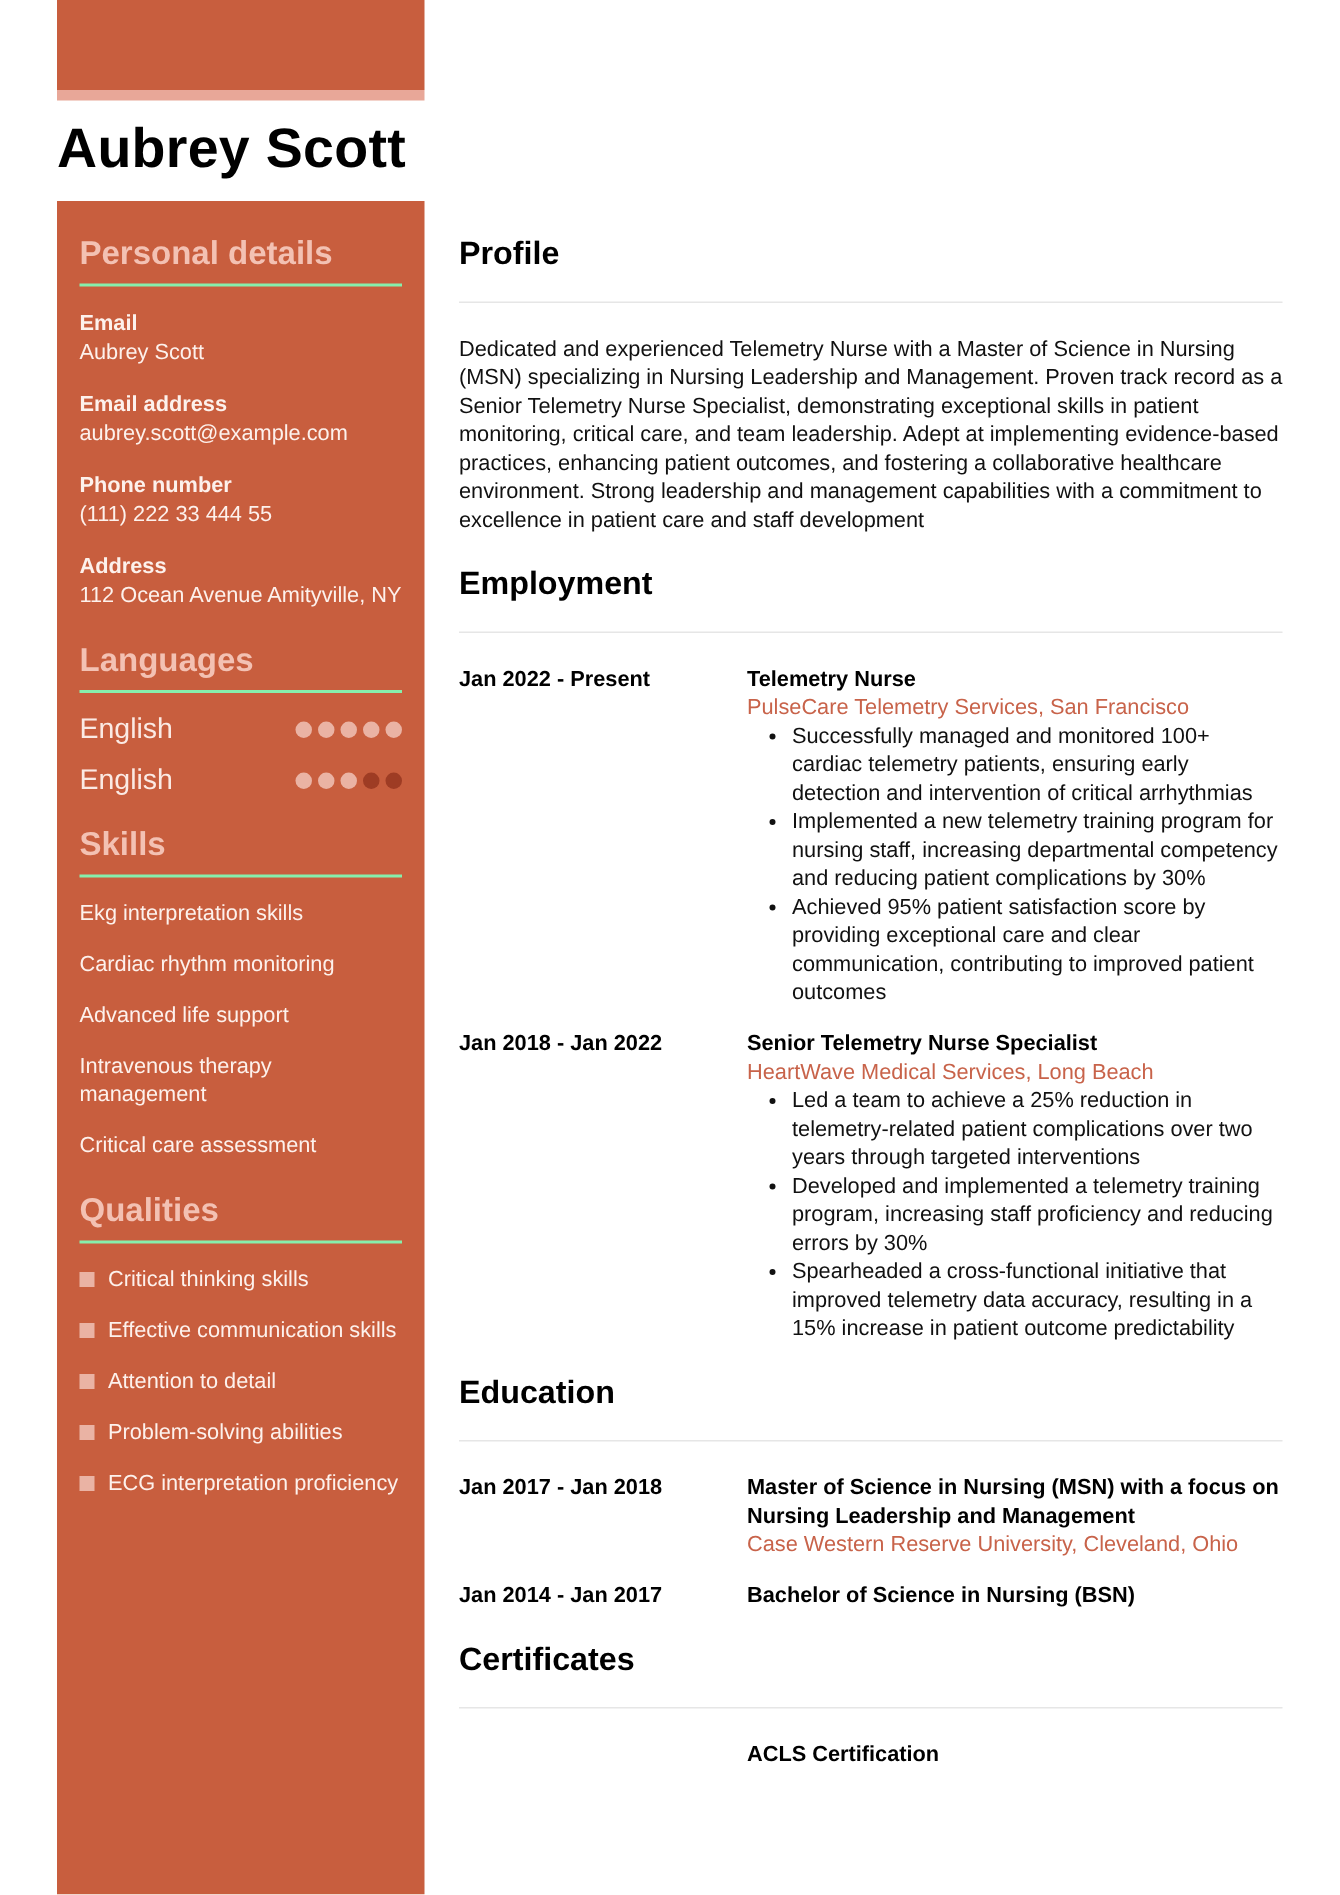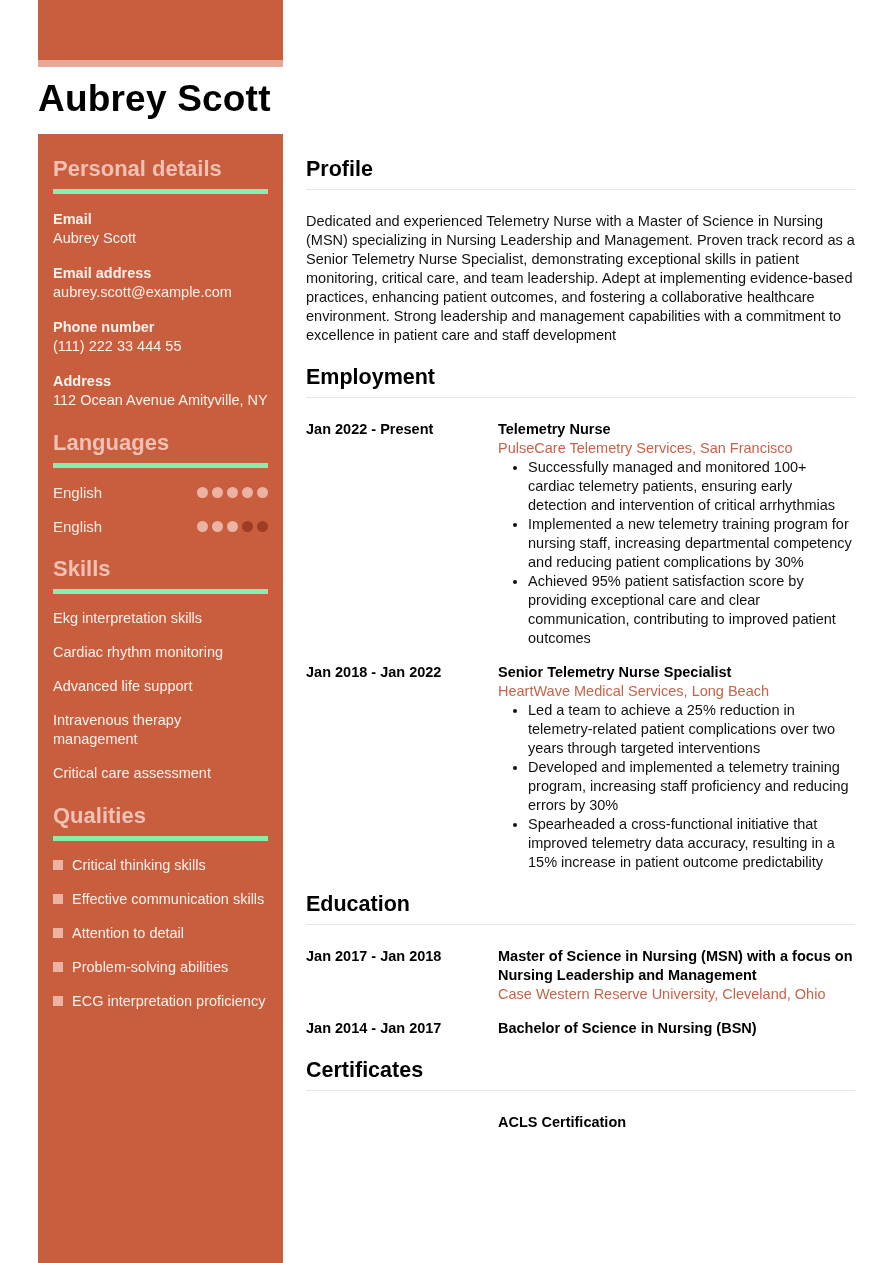--- a/index.html
+++ b/index.html
@@ -8,35 +8,35 @@
     font-family: "Liberation Sans", sans-serif; color: #111;
   }
   .top-band { position: absolute; left: 38px; top: 0; width: 245px; height: 60px; background: #c85e3e; }
   .top-stripe { position: absolute; left: 38px; top: 60px; width: 245px; height: 7px; background: #e8a798; }
   .name { position: absolute; left: 38px; top: 78px; font-size: 37px; font-weight: bold; color: #000; letter-spacing: 0.2px; }
 
   .sidebar {
     position: absolute; left: 38px; top: 134px; width: 245px; height: 1129px;
     background: #c85e3e; color: #fbeae4; box-sizing: border-box; padding: 22px 15px 0 15px;
   }
-  .sb-heading { font-size: 22px; color: #f3c1b3; margin: 0; padding-bottom: 7px; border-bottom: 5px solid #86efac; }
+  .sb-heading { font-size: 22px; color: #f3c1b3; margin: 0; padding-bottom: 7px; border-bottom: 2px solid #86efac; }
   .sb-section { margin-bottom: 20px; }
   .pd-item { margin-top: 16px; font-size: 14.5px; line-height: 19px; }
   .pd-label { font-weight: bold; color: #fdf1ec; }
   .pd-value { color: #fdf1ec; }
-  .lang-row { display: flex; justify-content: space-between; align-items: center; font-size: 15px; height: 19px; margin-top: 15px; }
+  .lang-row { display: flex; justify-content: space-between; align-items: center; font-size: 19px; height: 19px; margin-top: 15px; }
   .dots { display: flex; gap: 4px; }
   .dot { width: 11px; height: 11px; border-radius: 50%; background: #eab3a4; }
   .dot.off { background: #9e3c24; }
   .skill { font-size: 14.5px; line-height: 19px; margin-top: 15px; color: #fdf1ec; }
   .quality { display: flex; font-size: 14.5px; line-height: 19px; margin-top: 15px; color: #fdf1ec; }
   .q-bullet { width: 10px; height: 10px; background: #eab3a4; margin: 4px 9px 0 0; flex: 0 0 10px; }
 
   .main { position: absolute; left: 306px; top: 157px; width: 549px; }
-  .m-heading { font-size: 21.5px; font-weight: bold; color: #000; margin: 0; padding-bottom: 7px; border-bottom: 1px solid #e6e6e6; }
+  .m-heading { font-size: 21.5px; font-weight: bold; color: #000; margin: 0; padding-bottom: 19px; border-bottom: 1px solid #e6e6e6; }
   .m-section { margin-bottom: 20px; }
   .profile-text { font-size: 14.5px; line-height: 19px; margin-top: 22px; color: #111; }
   .entry { display: flex; margin-top: 22px; font-size: 14.5px; line-height: 19px; justify-content: flex-end; }
   .entry + .entry { margin-top: 15px; }
   .entry-date { width: 192px; flex: 0 0 192px; font-weight: bold; color: #000; }
   .entry-body { flex: 1; }
   .entry-title { font-weight: bold; color: #000; }
   .entry-org { color: #c8634a; }
   .entry-body ul { margin: 0; padding-left: 30px; }
   .entry-body li { color: #111; }

